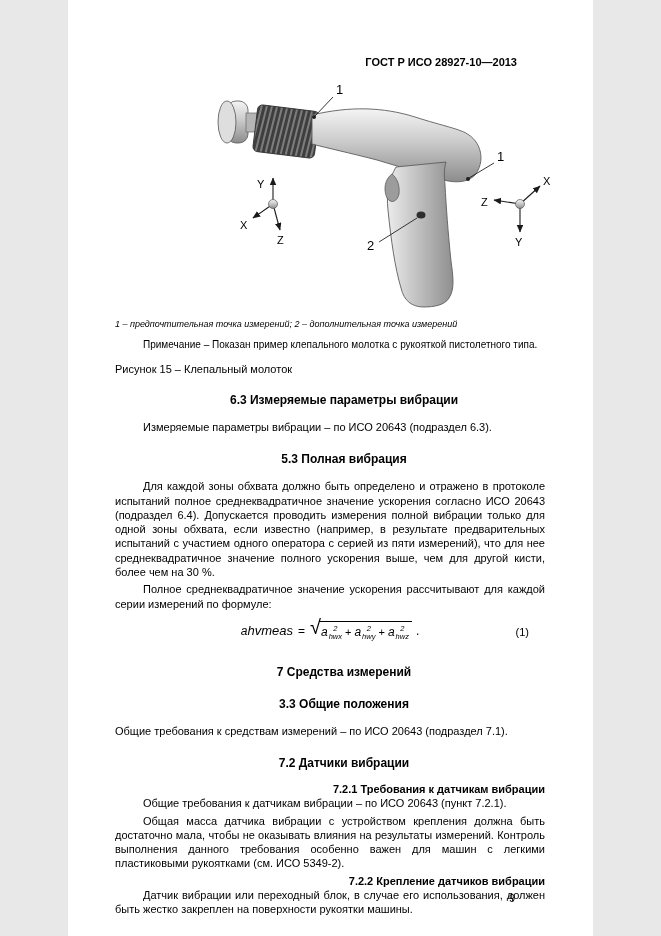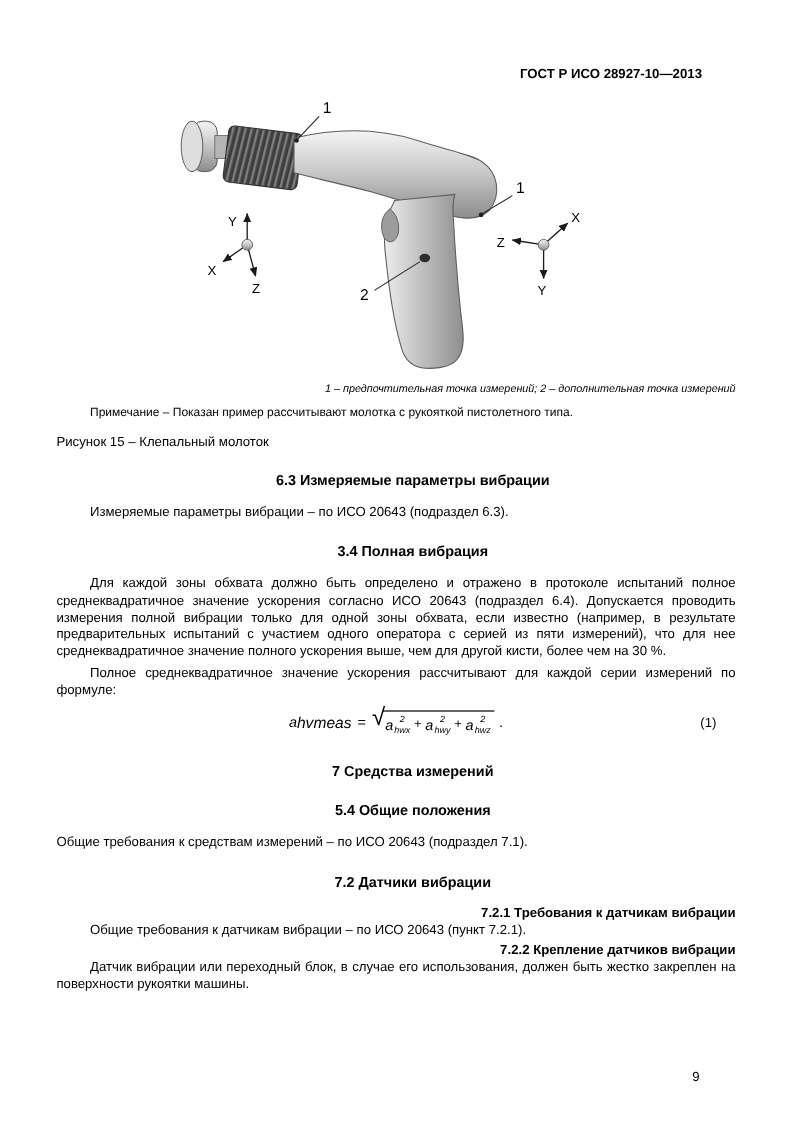--- a/index.html
+++ b/index.html
@@ -1,38 +1,38 @@
 <!DOCTYPE html>
 <html><head>
 <meta charset="utf-8">
 <style>
   html,body { margin:0; padding:0; background:#e8e8e8; }
   .page {
     position:relative;
-    width:661px; height:936px;
+    width:525px; height:936px;
     margin:0 auto;
     background:#ffffff;
     font-family:"Liberation Sans", sans-serif;
     color:#000;
     overflow:hidden;
     box-sizing:border-box;
     padding:56px 48px 0 47px;
   }
   .doc-header {
     text-align:right;
     font-weight:bold;
     font-size:11px;
     padding-right:28px;
   }
   .figure-block { margin-top:14px; text-align:center; }
   .figure-block svg { display:block; margin:0 auto; }
   .fig-legend {
     font-size:9px;
     font-style:italic;
-    text-align:right;
+    text-align:left;
     margin-top:2px;
   }
   .fig-note {
     font-size:10px;
     text-align:left;
     text-indent:28px;
     margin-top:9px;
     line-height:13px;
   }
   .fig-title {
@@ -186,28 +186,28 @@
         <line x1="405" y1="122" x2="379" y2="118" stroke="#1a1a1a" stroke-width="1.1" marker-end="url(#arr)"></line>
         <line x1="405" y1="122" x2="405" y2="150" stroke="#1a1a1a" stroke-width="1.1" marker-end="url(#arr)"></line>
         <circle cx="405" cy="122" r="4.5" fill="url(#metalV)" stroke="#555" stroke-width="0.7"></circle>
         <text x="428" y="103" font-size="11" fill="#000">X</text>
         <text x="366" y="124" font-size="11" fill="#000">Z</text>
         <text x="400" y="164" font-size="11" fill="#000">Y</text>
       </g>
     </svg>
 
     <div class="fig-legend">1 – предпочтительная точка измерений; 2 – дополнительная точка измерений</div>
-    <div class="fig-note">Примечание – Показан пример рассчитывают молотка с рукояткой пистолетного типа.</div>
+    <div class="fig-note">Примечание – Показан пример клепального молотка с рукояткой пистолетного типа.</div>
     <div class="fig-title">Рисунок 15 – Клепальный молоток</div>
   </div>
 
   <div class="h2">6.3 Измеряемые параметры вибрации</div>
   <p class="body indent">Измеряемые параметры вибрации – по ИСО 20643 (подраздел 6.3).</p>
 
-  <div class="h2">3.4 Полная вибрация</div>
+  <div class="h2">5.3 Полная вибрация</div>
   <p class="body indent">Для каждой зоны обхвата должно быть определено и отражено в протоколе испытаний полное среднеквадратичное значение ускорения согласно ИСО 20643 (подраздел 6.4). Допускается проводить измерения полной вибрации только для одной зоны обхвата, если известно (например, в результате предварительных испытаний с участием одного оператора с серией из пяти измерений), что для нее среднеквадратичное значение полного ускорения выше, чем для другой кисти, более чем на 30 %.</p>
   <p class="body indent">Полное среднеквадратичное значение ускорения рассчитывают для каждой серии измерений по формуле:</p>
 
   <div class="formula-wrap">
     <span class="formula">
       <span class="f-base">a</span>
         <sub class="f-lhs-sub">hvmeas</sub>
       <span class="f-eq">=</span>
       <span class="sqrt">
         <span class="rad-glyph">√</span>
@@ -237,26 +237,27 @@
             </span>
         </span>
       </span>
       <span class="f-tail">.</span>
     </span>
     <span class="eq-num">(1)</span>
   </div>
 
   <div class="h2">7 Средства измерений</div>
 
-  <div class="h2">5.4 Общие положения</div>
+  <div class="h2">3.3 Общие положения</div>
   <p class="body">Общие требования к средствам измерений – по ИСО 20643 (подраздел 7.1).</p>
 
   <div class="h2">7.2 Датчики вибрации</div>
 
   <div class="h3">7.2.1 Требования к датчикам вибрации</div>
   <p class="body indent">Общие требования к датчикам вибрации – по ИСО 20643 (пункт 7.2.1).</p>
+  <p class="body indent">Общая масса датчика вибрации с устройством крепления должна быть достаточно мала, чтобы не оказывать влияния на результаты измерений. Контроль выполнения данного требования особенно важен для машин с легкими пластиковыми рукоятками (см. ИСО 5349-2).</p>
 
   <div class="h3">7.2.2 Крепление датчиков вибрации</div>
   <p class="body indent">Датчик вибрации или переходный блок, в случае его использования, должен быть жестко закреплен на поверхности рукоятки машины.</p>
 
   <div class="page-number">9</div>
 
 </div>
 
 </body></html>

